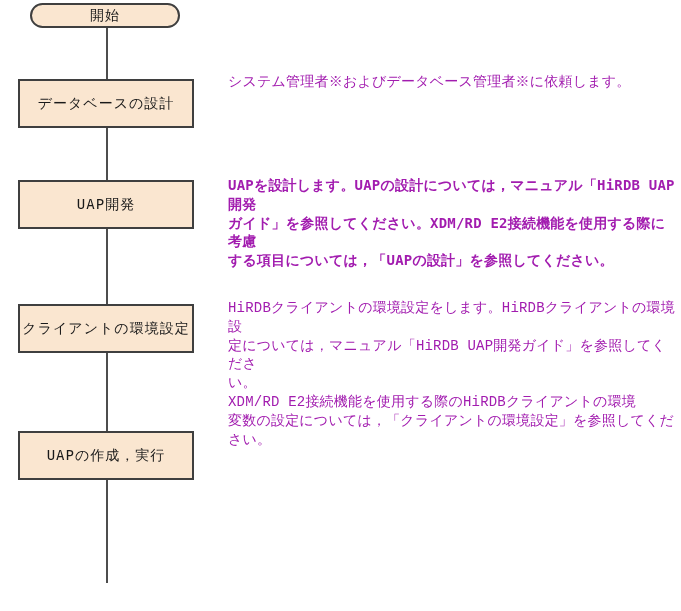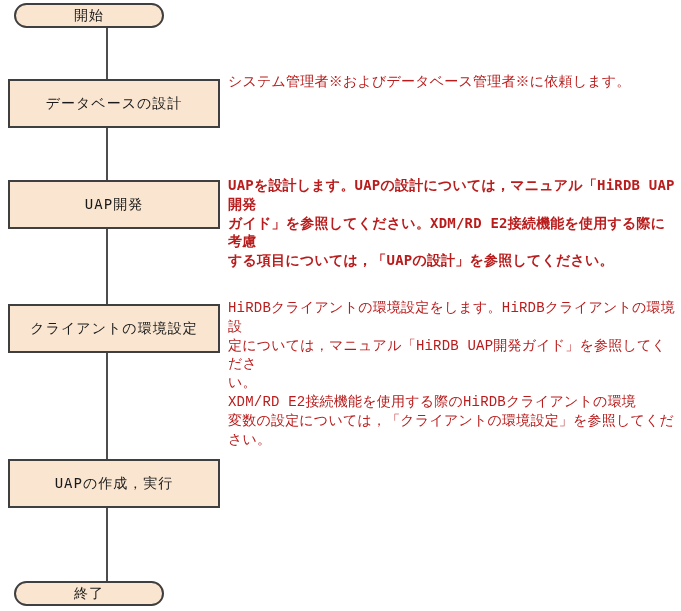--- a/index.html
+++ b/index.html
@@ -31,44 +31,44 @@
     border: 2px solid #3f3f3f;
     display: flex;
     align-items: center;
     justify-content: center;
     font-size: 14px;
     letter-spacing: 1px;
     color: #1a1a1a;
     z-index: 1;
   }
   .terminal {
-    left: 14px;
+    left: 30px;
     width: 150px;
     height: 25px;
     border-radius: 13px;
   }
   .process {
-    left: 8px;
-    width: 212px;
+    left: 18px;
+    width: 176px;
     height: 49px;
   }
   .terminal-start { top: 3px; }
   .process-1 { top: 79px; }
   .process-2 { top: 180px; }
   .process-3 { top: 304px; }
-  .process-4 { top: 431px; margin-top: 28px; }
+  .process-4 { top: 431px; }
   .terminal-end { top: 581px; }
   .desc {
     position: absolute;
     left: 228px;
     width: 450px;
     font-size: 14px;
     line-height: 18.8px;
     letter-spacing: 0.2px;
-    color: #b91c1c;
+    color: #a21caf;
     white-space: pre-line;
     z-index: 1;
   }
   .desc-1 { top: 72px; }
   .desc-2 { top: 176px; font-weight: bold; }
   .desc-3 { top: 299px; font-family: Liberation Mono, monospace; }
   .desc-4 { top: 426px; }
 </style>
 </head>
 <body>
@@ -100,17 +100,14 @@
 定については，マニュアル「HiRDB UAP開発ガイド」を参照してくださ
 い。
 XDM/RD E2接続機能を使用する際のHiRDBクライアントの環境
 変数の設定については，「クライアントの環境設定」を参照してくだ
 さい。</div>
 
   <div class="node process process-4">
     <span>UAPの作成，実行</span>
   </div>
 
-  <div class="node terminal terminal-end">
-    <span>終了</span>
-  </div>
 
 </div>
 
 </body></html>

